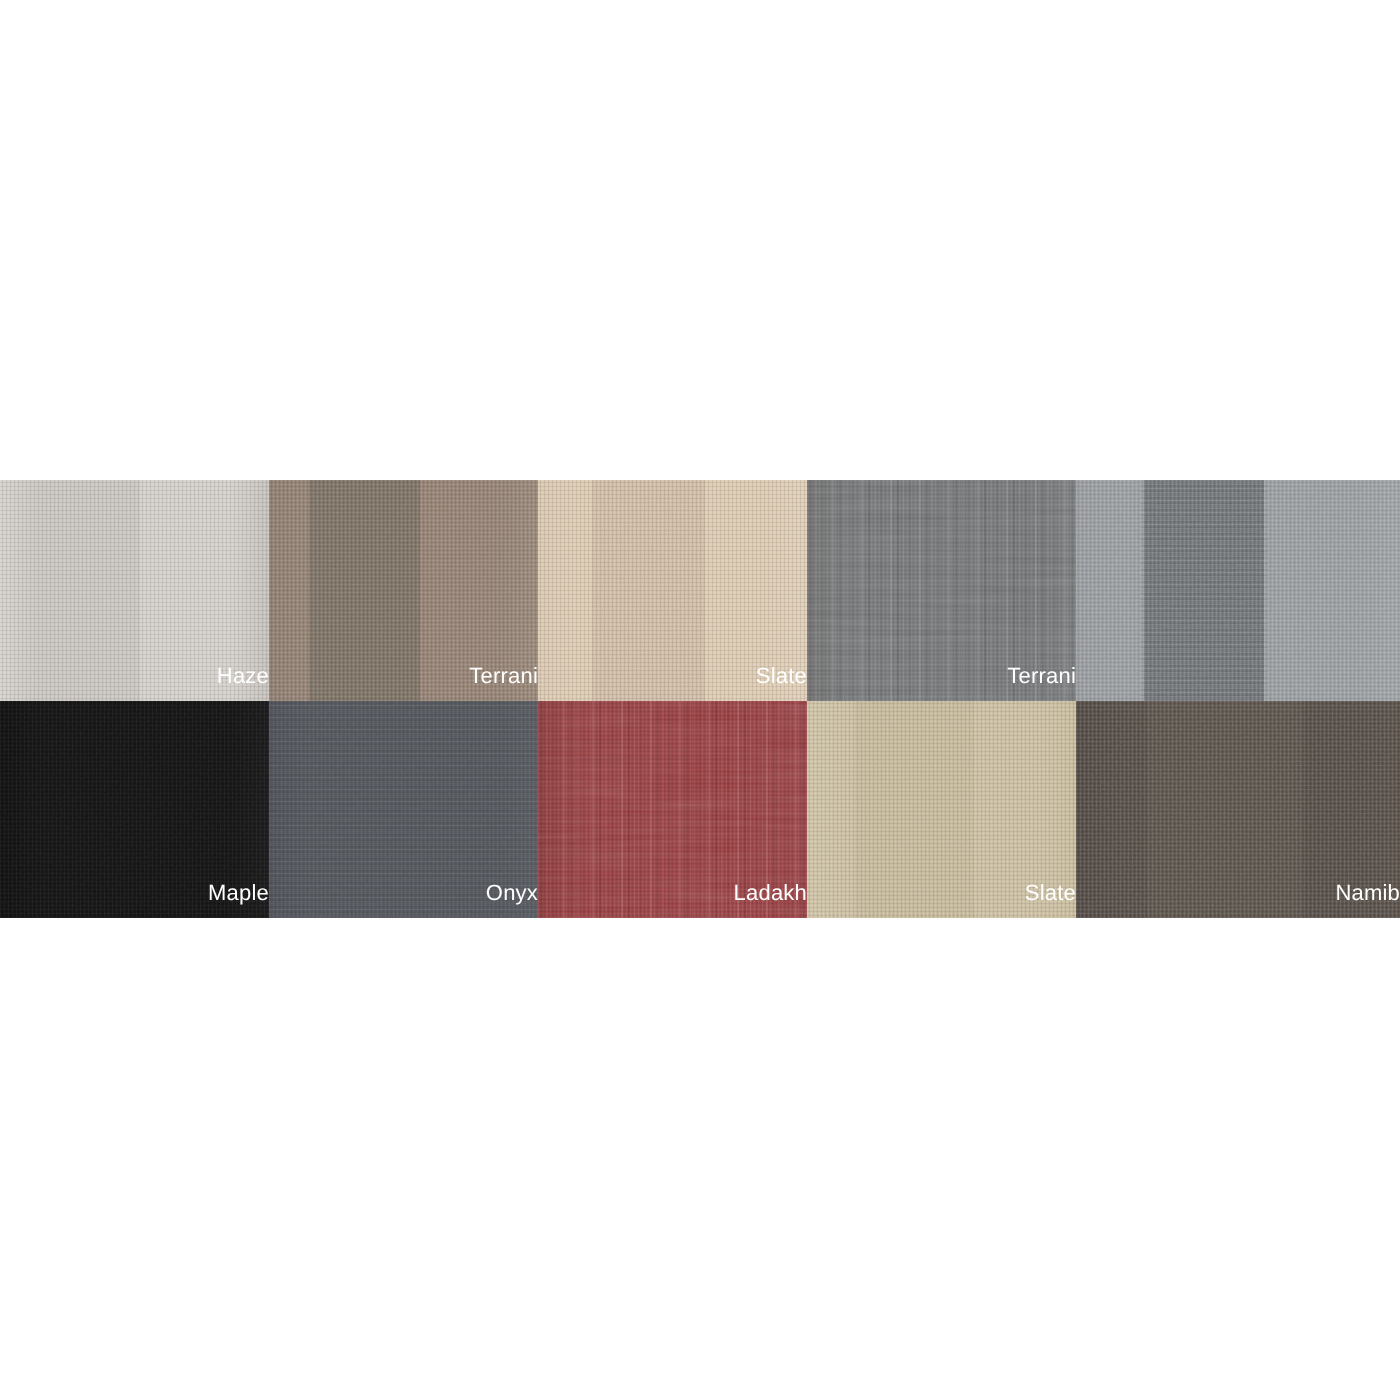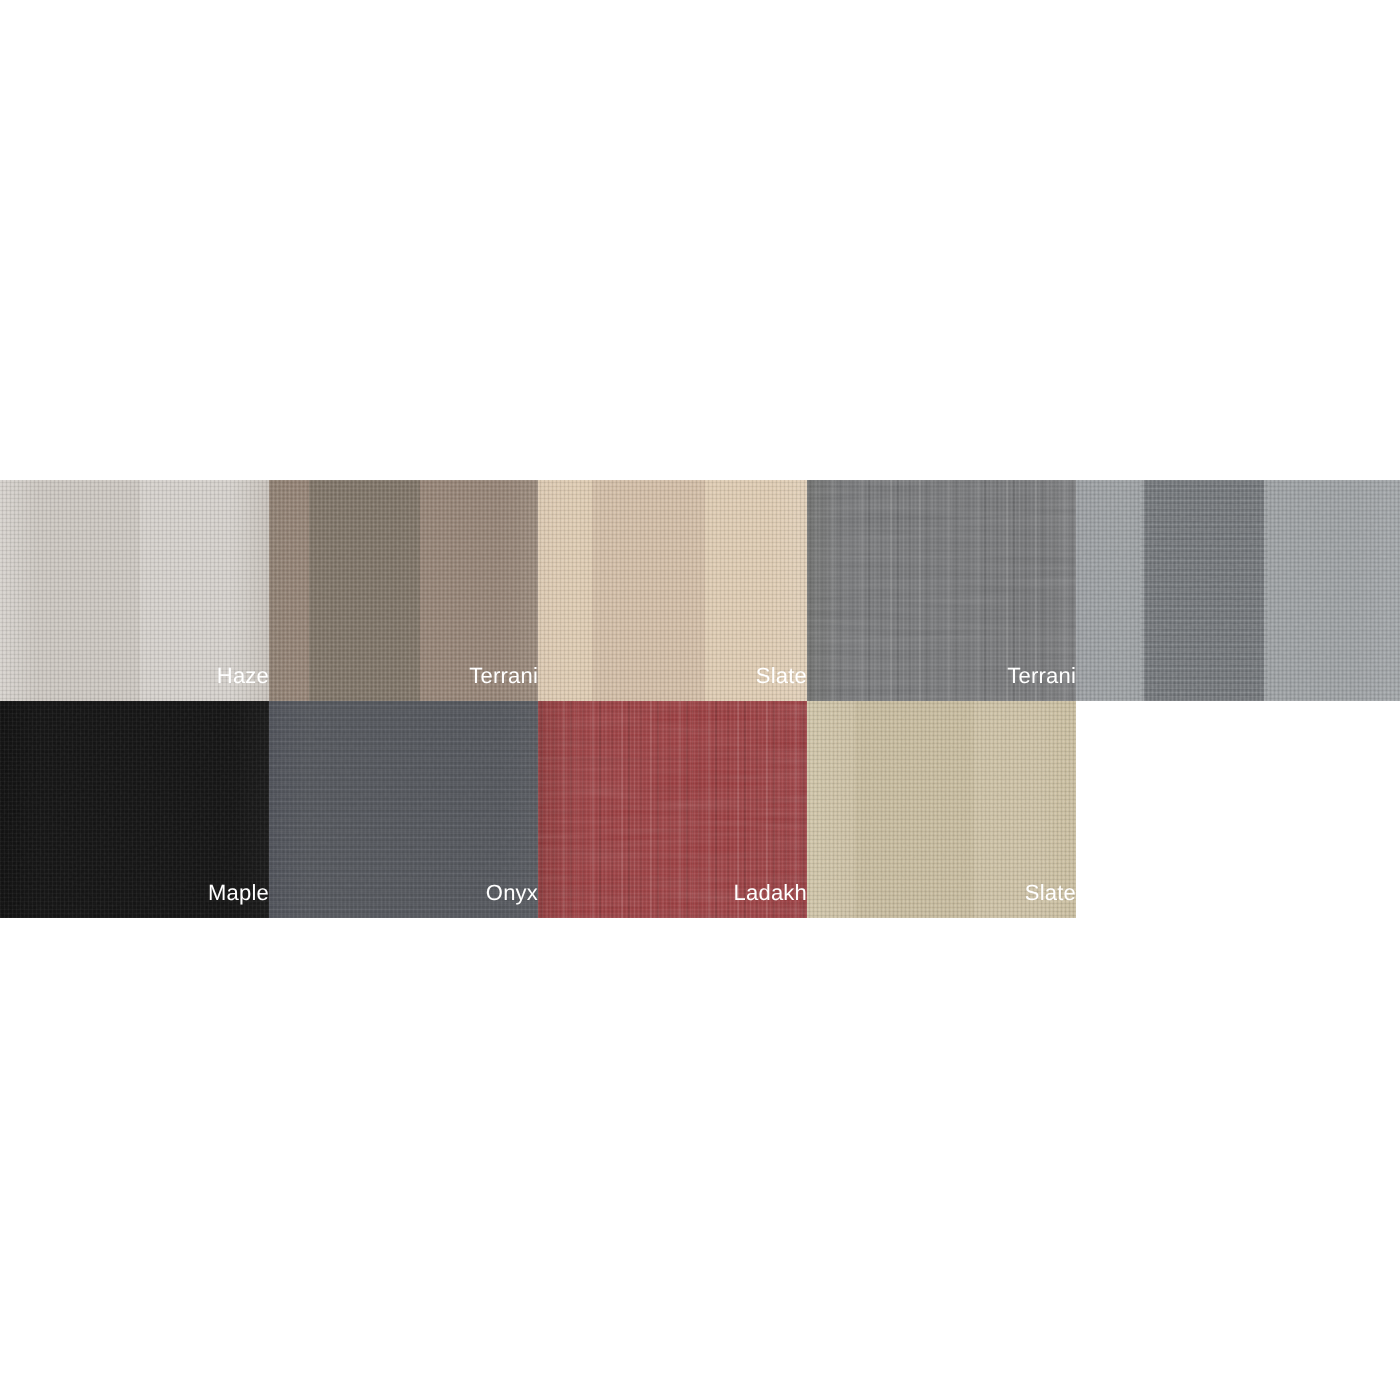--- a/index.html
+++ b/index.html
@@ -269,15 +269,29 @@
       <svg class="sw-speck" viewBox="0 0 100 100" preserveAspectRatio="none">
         <filter id="fnSahara">
             <feTurbulence type="fractalNoise" baseFrequency="1.3" numOctaves="3" seed="61"></feTurbulence>
           <feColorMatrix type="saturate" values="0"></feColorMatrix>
           </filter>
         <rect width="100" height="100" filter="url(#fnSahara)" opacity="0.22"></rect>
       </svg>
       <div class="sw-label">Slate</div>
     </div>
 
+    <div class="swatch">
+      <div class="sw-base" style="background: rgb(88, 79, 72);"></div>
+      <div class="sw-band" style="left: 22%; width: 48%; background: rgb(94, 85, 77);"></div>
+      <div class="sw-shade" style="background: linear-gradient(90deg, rgb(82, 74, 67) 0%, rgba(0, 0, 0, 0) 14%, rgba(0, 0, 0, 0) 86%, rgb(91, 82, 74) 100%); opacity: 0.85;"></div>
+      <div class="sw-weave"></div>
+      <svg class="sw-speck" viewBox="0 0 100 100" preserveAspectRatio="none">
+        <filter id="fnNamib">
+            <feTurbulence type="fractalNoise" baseFrequency="1.25" numOctaves="3" seed="71"></feTurbulence>
+          <feColorMatrix type="saturate" values="0"></feColorMatrix>
+          </filter>
+        <rect width="100" height="100" filter="url(#fnNamib)" opacity="0.2"></rect>
+      </svg>
+      <div class="sw-label">Namib</div>
+    </div>
 
   </div>
 </div>
 
 </body></html>

